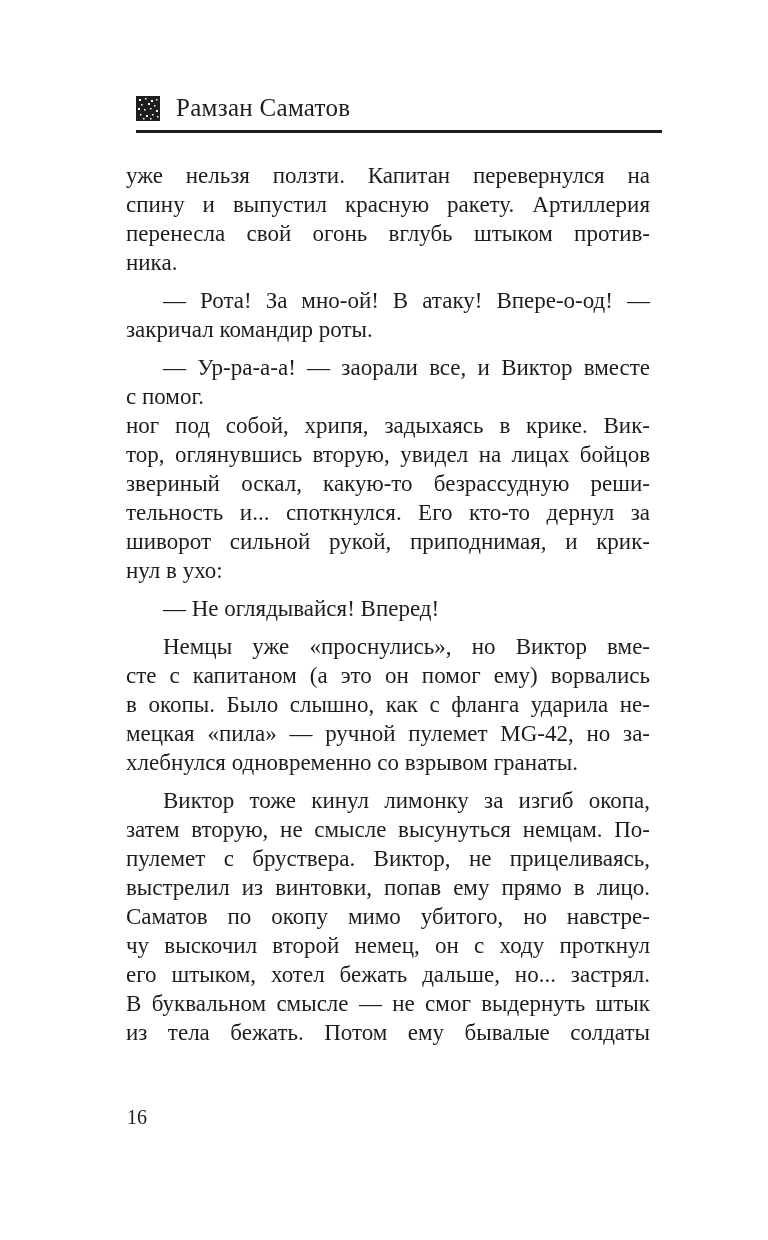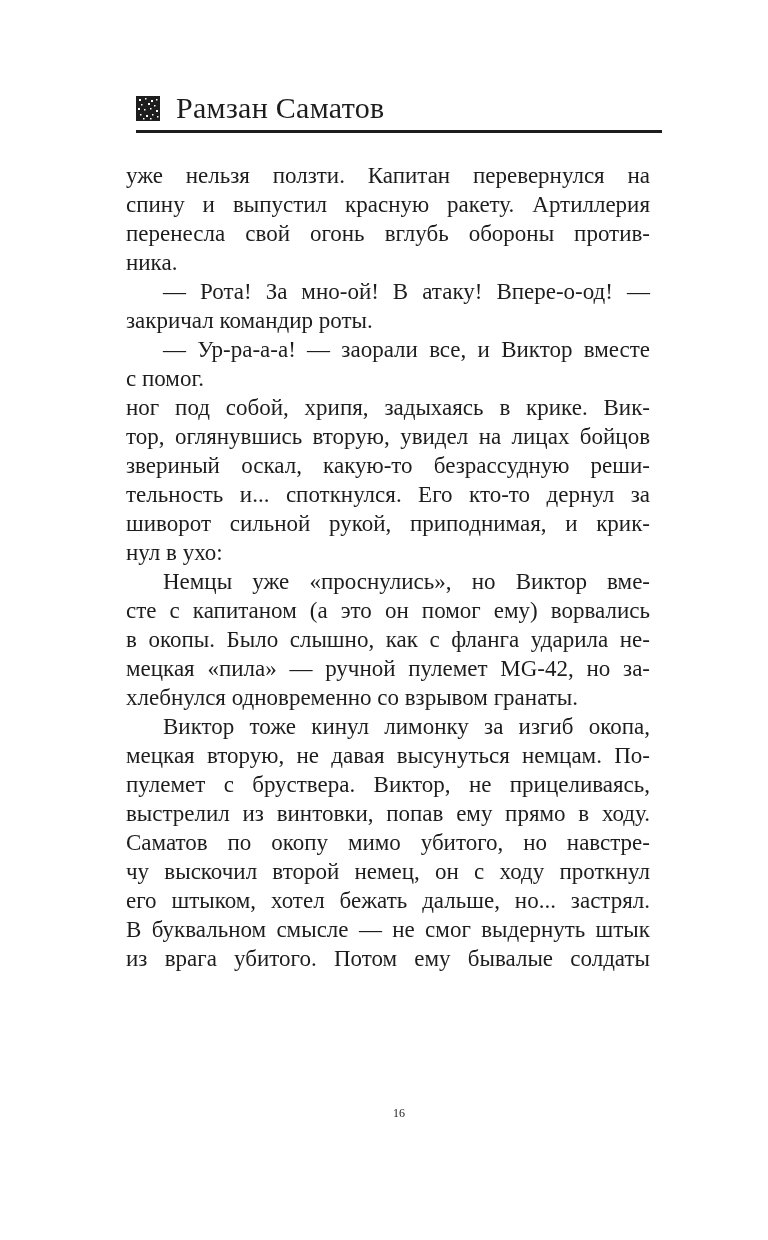--- a/index.html
+++ b/index.html
@@ -25,21 +25,21 @@
     display: flex;
     align-items: center;
   }
   .ornament {
     width: 24px;
     height: 25px;
     margin-right: 16px;
     flex: 0 0 auto;
   }
   .author {
-    font-size: 30px;
+    font-size: 25px;
     letter-spacing: 0.3px;
     white-space: nowrap;
   }
   .header-rule {
     position: absolute;
     left: 136px;
     top: 130px;
     width: 526px;
     height: 3px;
     background: var(--text-color, #1d1d1d);
@@ -54,28 +54,29 @@
   }
   .line {
     text-align: justify;
     text-align-last: justify;
   }
   .line.para-end {
     text-align-last: left;
   }
   .line.indent {
     text-indent: 37px;
+    margin-top: 9px;
   }
   .page-number {
     position: absolute;
-    left: 137px;
+    left: 127px;
     top: 1106px;
     width: 524px;
-    text-align: center;
-    font-size: 12px;
+    text-align: left;
+    font-size: 20px;
   }
 </style>
 </head>
 <body>
 
 <div class="page">
 
   <div class="header-row">
     <svg class="ornament" viewBox="0 0 24 25" xmlns="http://www.w3.org/2000/svg" aria-hidden="true">
       <rect x="0" y="0" width="24" height="25" fill="#1d1d1d"></rect>
@@ -98,43 +99,44 @@
       <rect x="14" y="22" width="1.5" height="1.5" fill="#ffffff"></rect>
     </svg>
     <span class="author">Рамзан Саматов</span>
   </div>
 
   <div class="header-rule"></div>
 
   <div class="body-text">
       <div class="line">уже нельзя ползти. Капитан перевернулся на</div>
       <div class="line">спину и выпустил красную ракету. Артиллерия</div>
-      <div class="line">перенесла свой огонь вглубь обороны против-</div>
+      <div class="line">перенесла свой огонь вглубь штыком против-</div>
       <div class="line para-end">ника.</div>
       <div class="line indent">— Рота! За мно-ой! В атаку! Впере-о-од! —</div>
       <div class="line para-end">закричал командир роты.</div>
       <div class="line indent">— Ур-ра-а-а! — заорали все, и Виктор вместе</div>
       <div class="line para-end">с помог.</div>
       <div class="line">ног под собой, хрипя, задыхаясь в крике. Вик-</div>
       <div class="line">тор, оглянувшись вторую, увидел на лицах бойцов</div>
       <div class="line">звериный оскал, какую-то безрассудную реши-</div>
       <div class="line">тельность и... споткнулся. Его кто-то дернул за</div>
       <div class="line">шиворот сильной рукой, приподнимая, и крик-</div>
       <div class="line para-end">нул в ухо:</div>
+      <div class="line para-end indent">— Не оглядывайся! Вперед!</div>
       <div class="line indent">Немцы уже «проснулись», но Виктор вме-</div>
       <div class="line">сте с капитаном (а это он помог ему) ворвались</div>
       <div class="line">в окопы. Было слышно, как с фланга ударила не-</div>
       <div class="line">мецкая «пила» — ручной пулемет MG-42, но за-</div>
       <div class="line para-end">хлебнулся одновременно со взрывом гранаты.</div>
       <div class="line indent">Виктор тоже кинул лимонку за изгиб окопа,</div>
-      <div class="line">мецкая вторую, не давая высунуться немцам. По-</div>
+      <div class="line">затем вторую, не смысле высунуться немцам. По-</div>
       <div class="line">пулемет с бруствера. Виктор, не прицеливаясь,</div>
-      <div class="line">выстрелил из винтовки, попав ему прямо в ходу.</div>
+      <div class="line">выстрелил из винтовки, попав ему прямо в лицо.</div>
       <div class="line">Саматов по окопу мимо убитого, но навстре-</div>
       <div class="line">чу выскочил второй немец, он с ходу проткнул</div>
       <div class="line">его штыком, хотел бежать дальше, но... застрял.</div>
       <div class="line">В буквальном смысле — не смог выдернуть штык</div>
-      <div class="line">из врага убитого. Потом ему бывалые солдаты</div>
+      <div class="line">из тела бежать. Потом ему бывалые солдаты</div>
     </div>
 
   <div class="page-number">16</div>
 
 </div>
 
 </body></html>

